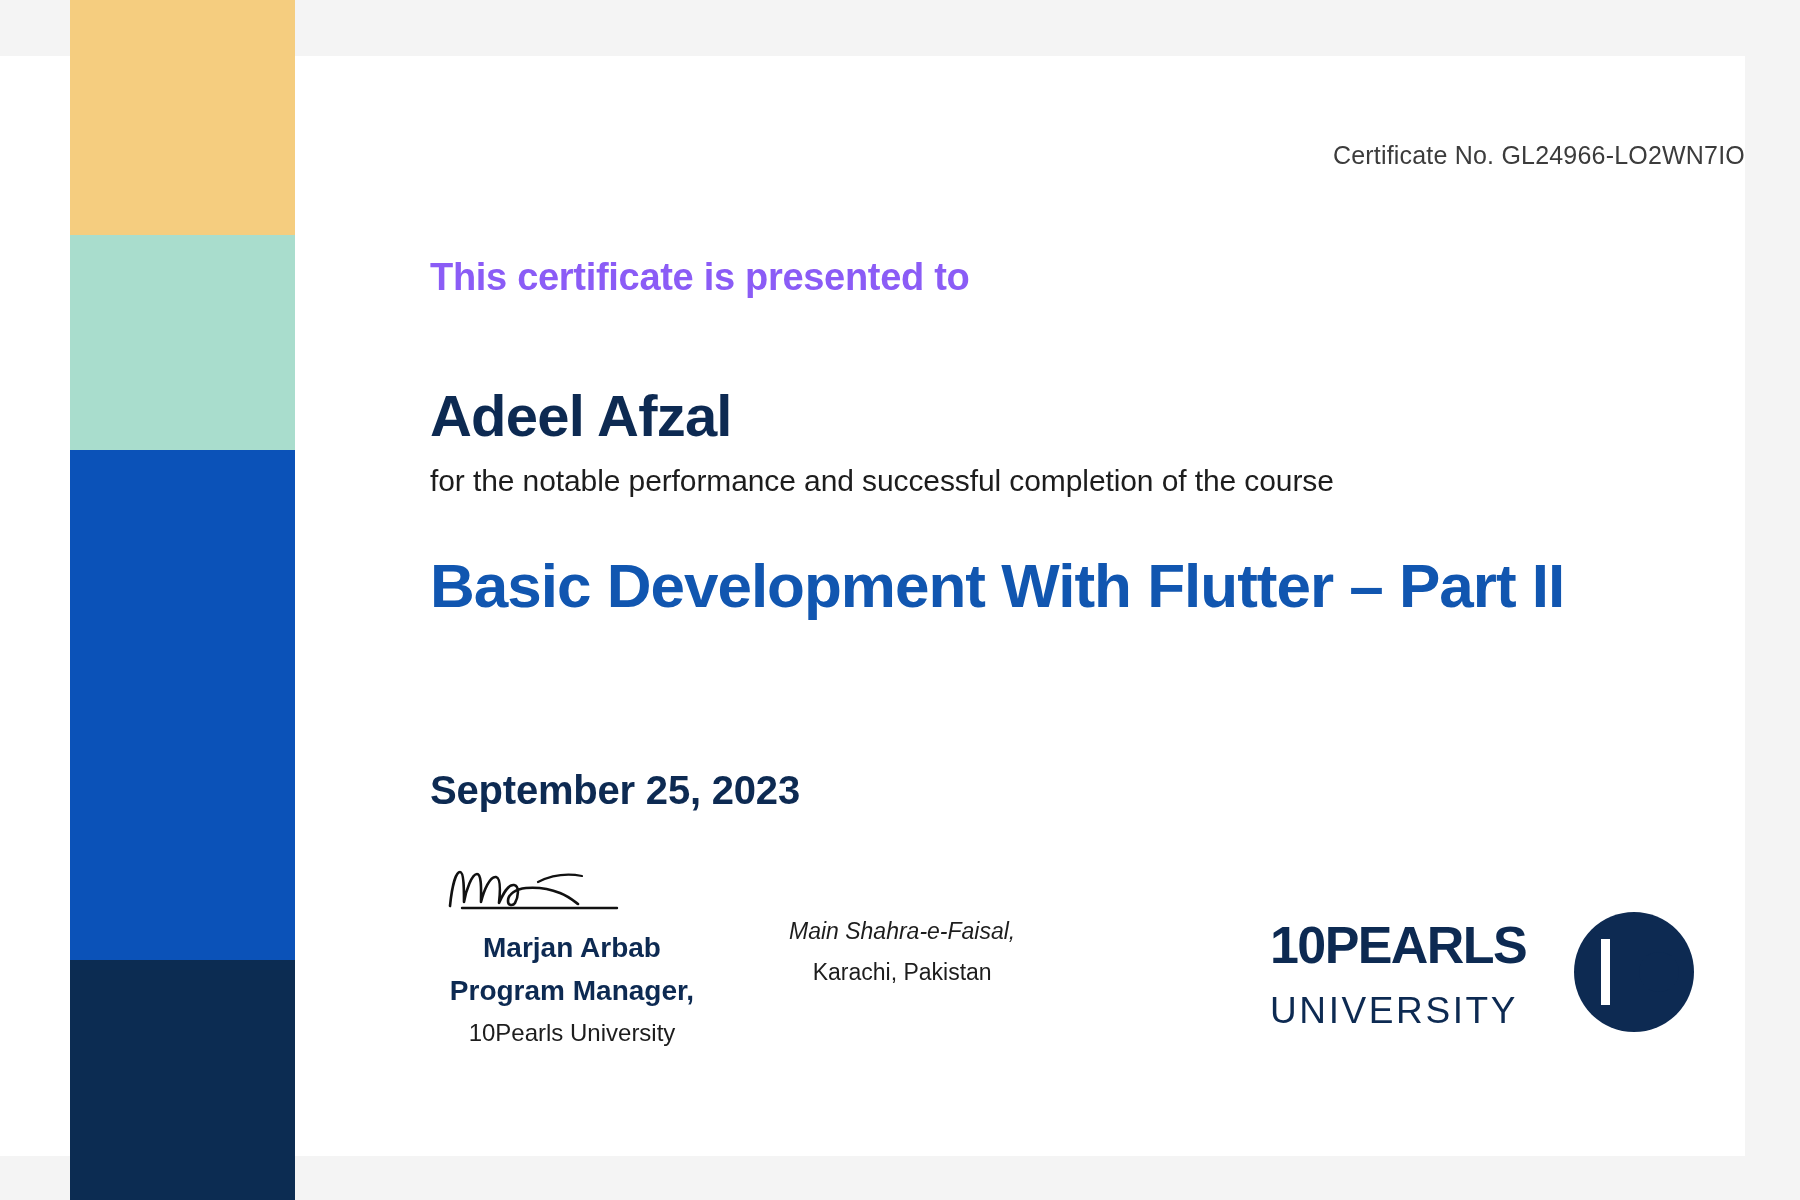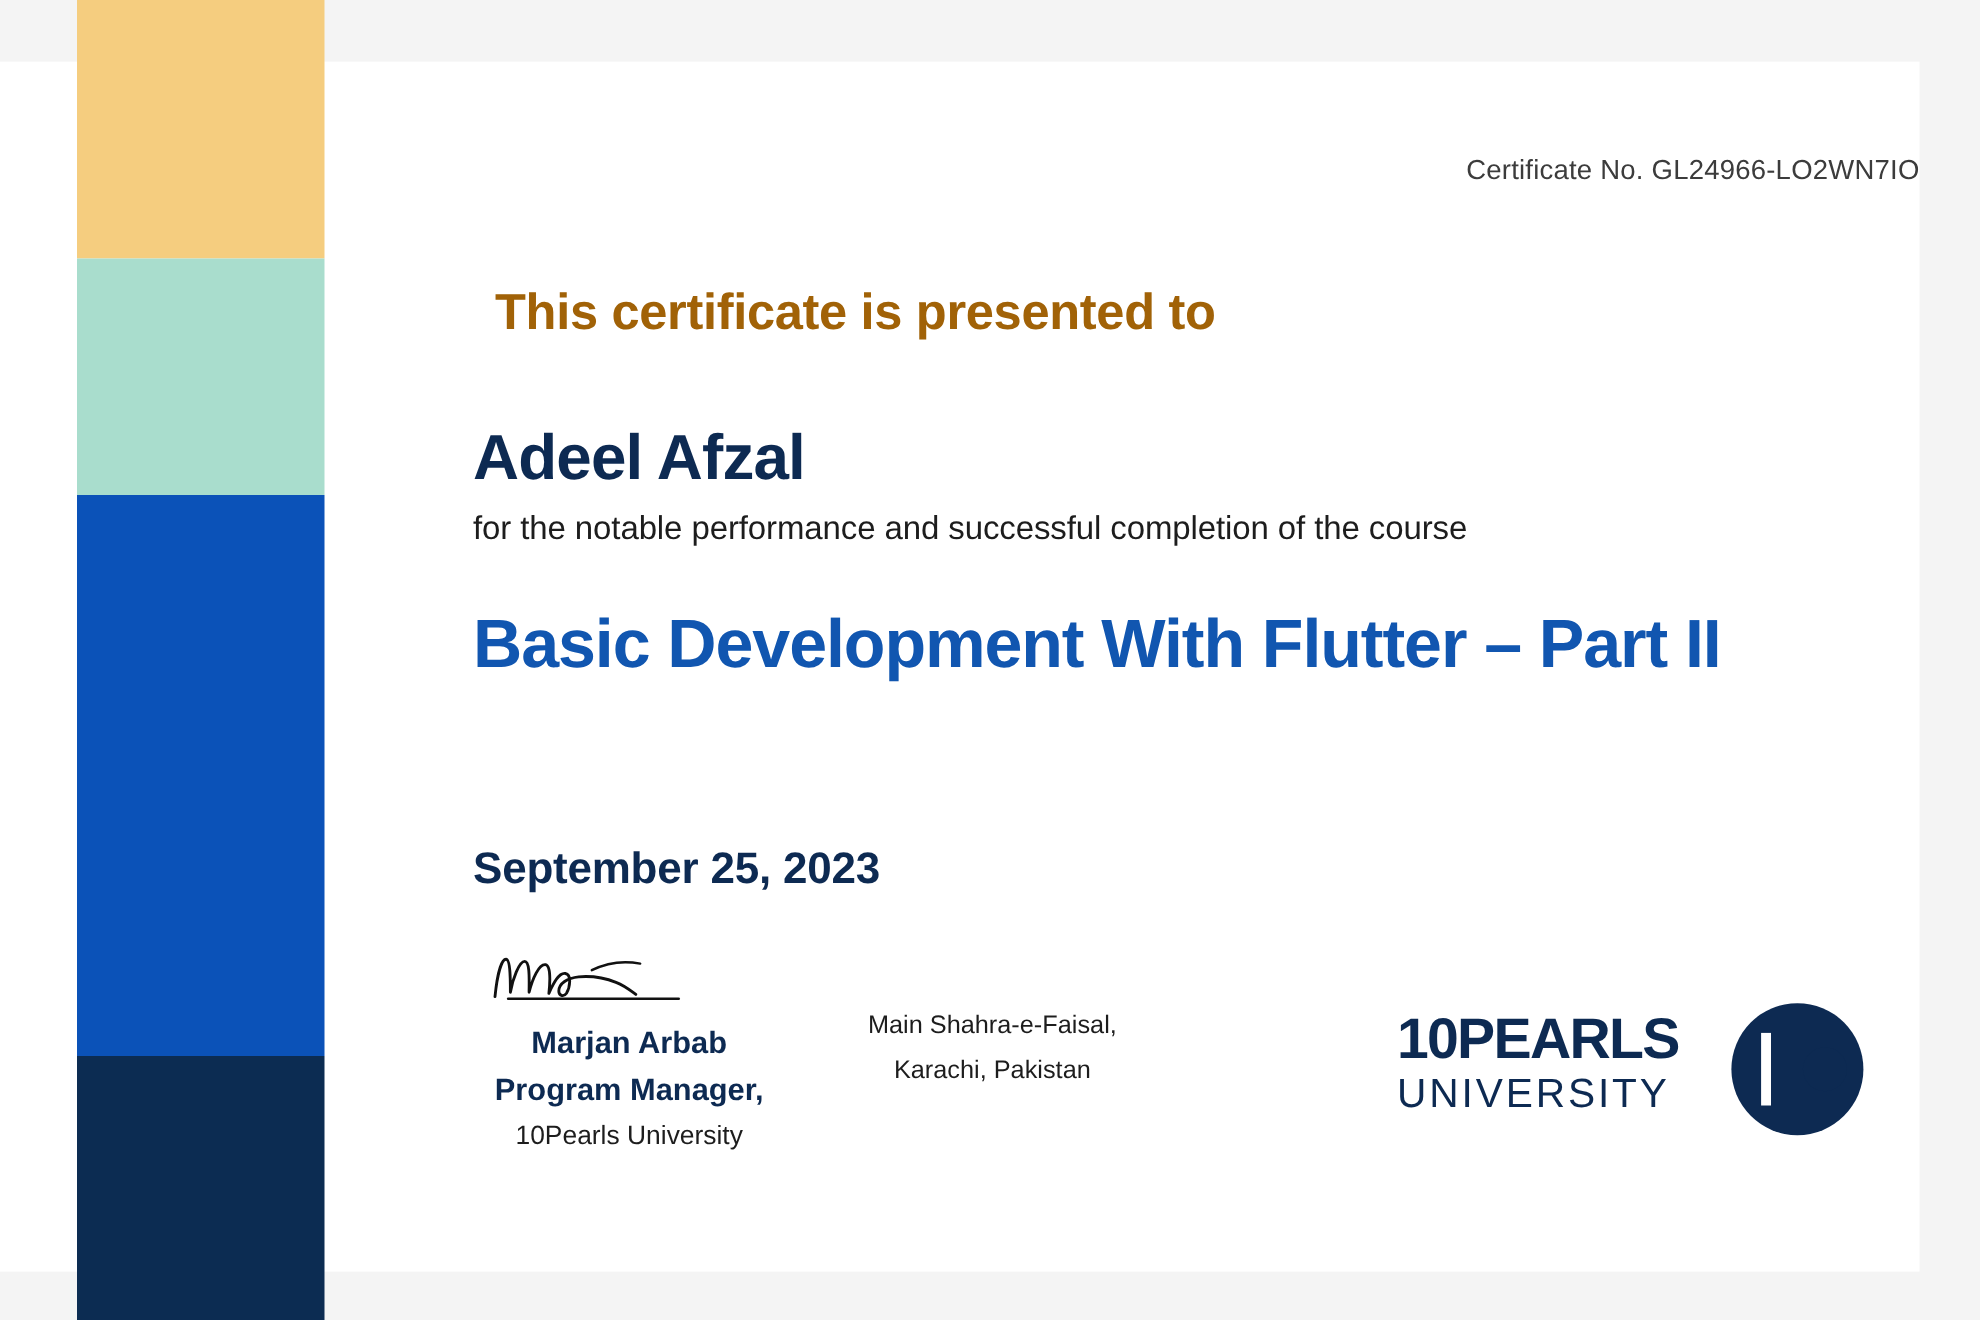--- a/index.html
+++ b/index.html
@@ -63,25 +63,24 @@
     font-size: 25px;
     color: #3c3c3c;
     letter-spacing: 0.2px;
     white-space: nowrap;
   }
 
   .presented-to {
     position: absolute;
     left: 0;
     top: 200px;
-    font-size: 46px;
-    font-weight: bold;
-    color: #a16207;
+    font-size: 38px;
+    font-weight: bold;
+    color: #8b5cf6;
     letter-spacing: -0.3px;
-    margin-left: 20px;
   }
 
   .recipient {
     position: absolute;
     left: 0;
     top: 326px;
     font-size: 58px;
     font-weight: bold;
     color: #0d2a52;
     letter-spacing: -0.8px;
@@ -152,21 +151,21 @@
   
   .address {
     position: absolute;
     left: 355px;
     top: 855px;
     font-size: 23px;
     color: #1d1d1d;
     line-height: 1.8;
   }
   .address div { white-space: nowrap; }
-  .addr-2 { padding-left: 4px; }
+  .addr-2 { padding-left: 4px; font-style: italic; }
   .addr-3 { padding-left: 4px; text-align: center; }
 
   
   .logo {
     position: absolute;
     left: 840px;
     top: 855px;
     width: 430px;
     height: 125px;
   }
@@ -182,21 +181,21 @@
     font-weight: bold;
     color: #0d2a52;
     letter-spacing: -1.6px;
     line-height: 1;
   }
   .logo-bottom {
     font-size: 37px;
     color: #0d2a52;
     letter-spacing: 2.6px;
     line-height: 1.15;
-    margin-top: 2px;
+    margin-top: 19px;
   }
   .logo-mark {
     position: absolute;
     left: 303px;
     top: 0;
   }
 </style>
 </head>
 <body>
 

